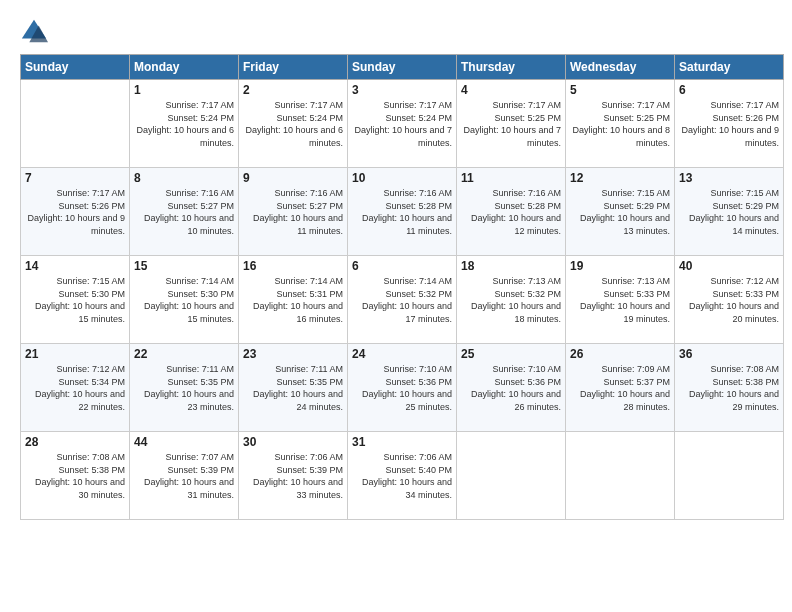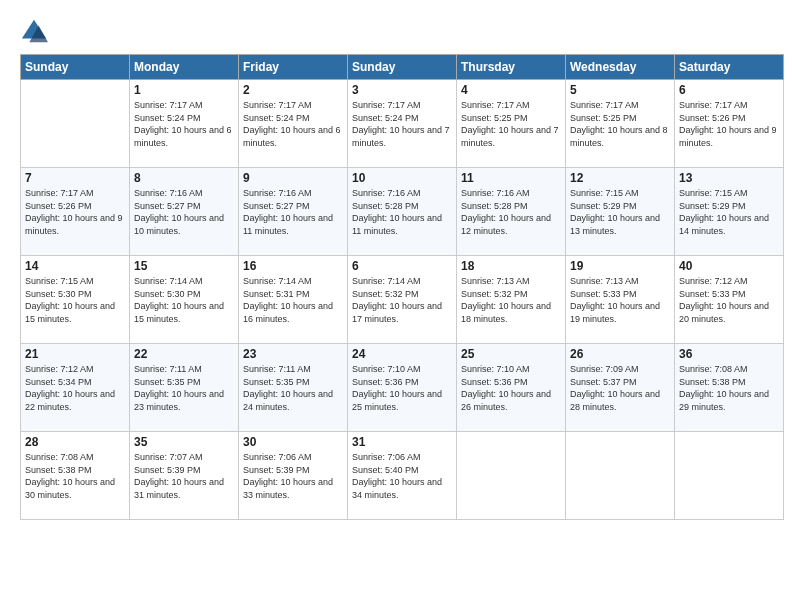--- a/index.html
+++ b/index.html
@@ -89,20 +89,21 @@
       font-size: 12px;
       font-weight: bold;
       color: #222;
       display: block;
       margin-bottom: 2px;
     }
     .cell-text {
       font-size: 9px;
       line-height: 1.4;
       color: #333;
+      text-align: right;
     }
     .empty-cell {
       background: #fff !important;
     }
   </style>
 </head>
 <body>
 
 <div class="page">
   <div class="header">
@@ -251,21 +252,21 @@
             <span class="day-number">36</span>
             <div class="cell-text">Sunrise: 7:08 AM<br>Sunset: 5:38 PM<br>Daylight: 10 hours and 29 minutes.</div>
           </td>
         </tr>
         <tr>
           <td>
             <span class="day-number">28</span>
             <div class="cell-text">Sunrise: 7:08 AM<br>Sunset: 5:38 PM<br>Daylight: 10 hours and 30 minutes.</div>
           </td>
           <td>
-            <span class="day-number">35</span>
+            <span class="day-number">44</span>
             <div class="cell-text">Sunrise: 7:07 AM<br>Sunset: 5:39 PM<br>Daylight: 10 hours and 31 minutes.</div>
           </td>
           <td>
             <span class="day-number">30</span>
             <div class="cell-text">Sunrise: 7:06 AM<br>Sunset: 5:39 PM<br>Daylight: 10 hours and 33 minutes.</div>
           </td>
           <td>
             <span class="day-number">31</span>
             <div class="cell-text">Sunrise: 7:06 AM<br>Sunset: 5:40 PM<br>Daylight: 10 hours and 34 minutes.</div>
           </td>

